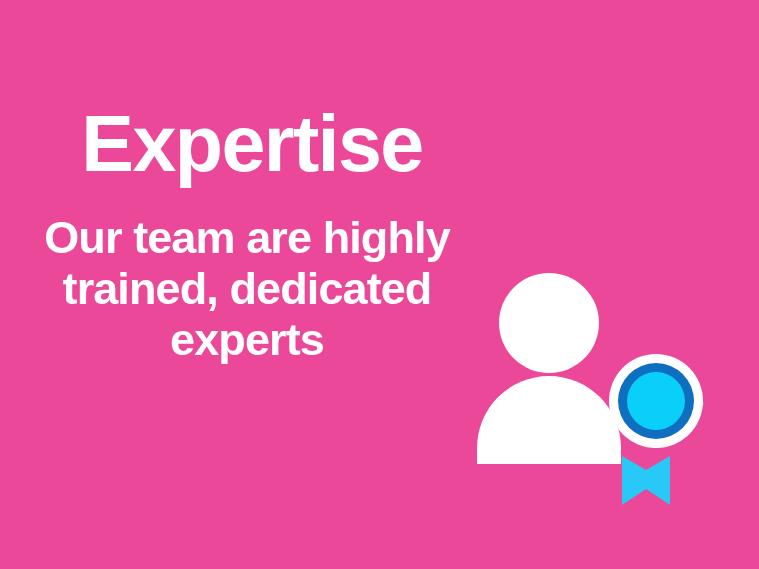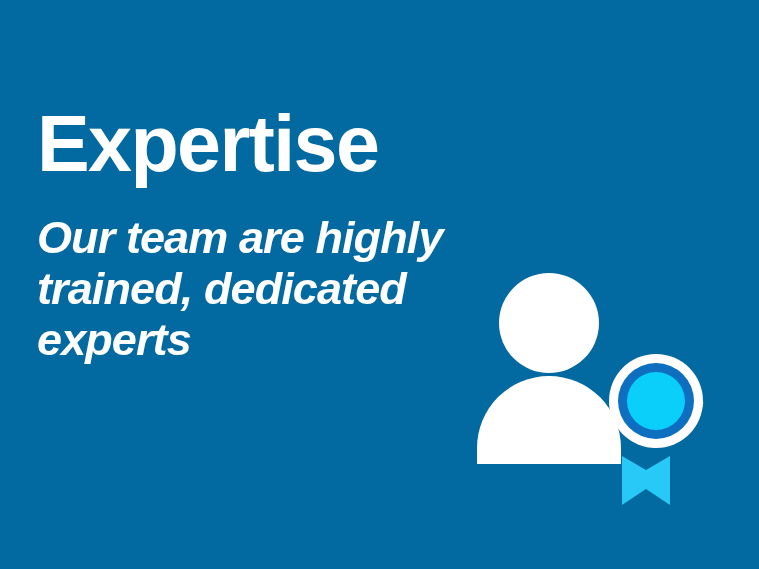--- a/index.html
+++ b/index.html
@@ -38,39 +38,38 @@
   #subheading {
     margin: 0;
     padding-top: 29px;
     font-family: "Liberation Sans", sans-serif;
     font-weight: bold;
     font-size: 45px;
     line-height: 51px;
     letter-spacing: -0.9px;
     color: #FFFFFF;
     width: 420px;
-    font-style: italic;
   }
   #illustration {
     position: absolute;
     left: 460px;
     top: 258px;
     width: 250px;
     height: 260px;
   }
   #illustration svg {
     display: block;
     width: 250px;
     height: 260px;
   }
 </style>
 </head>
 <body>
 
-<div id="slide" style="background: #0369a1;">
+<div id="slide" style="background: #ec4899; text-align: center;">
 
   <div id="text-block">
     <h1 id="heading">Expertise</h1>
     <p id="subheading">Our team are highly trained, dedicated experts</p>
   </div>
 
   <div id="illustration">
     <svg viewBox="0 0 250 260" xmlns="http://www.w3.org/2000/svg">
       <g>
 

